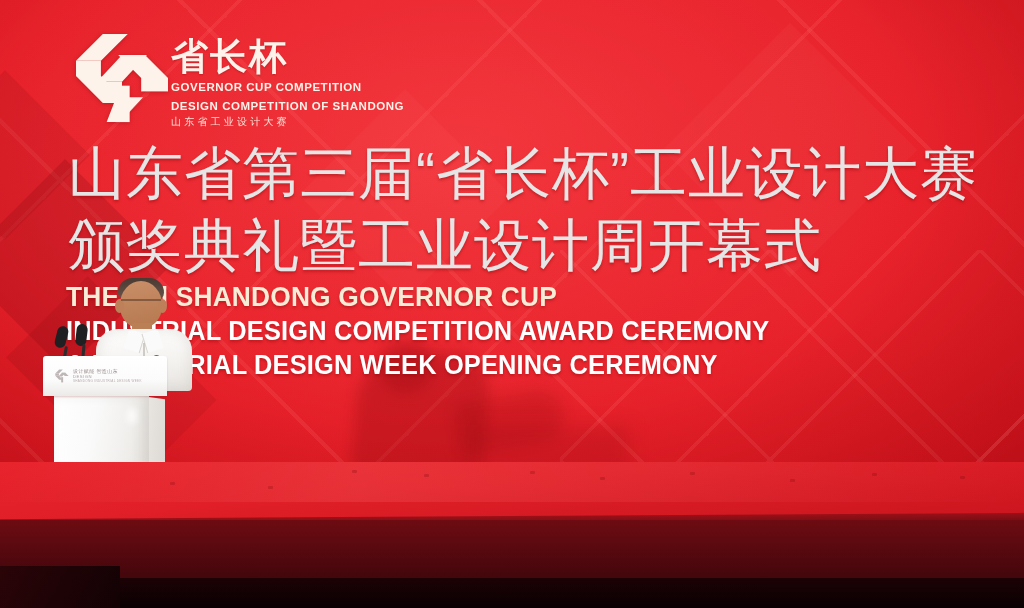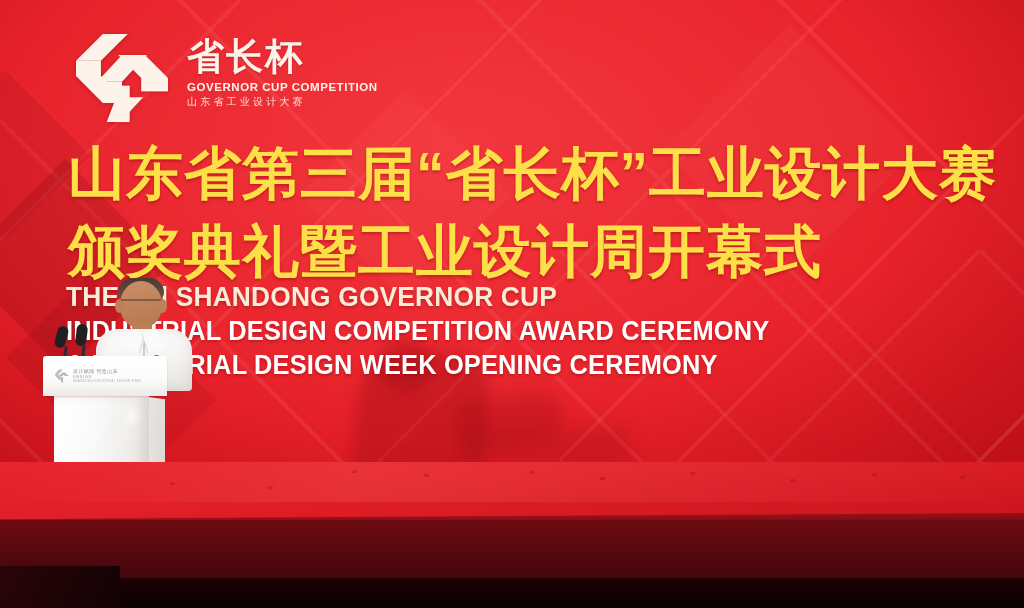--- a/index.html
+++ b/index.html
@@ -68,45 +68,45 @@
     position:absolute;left:455px;top:395px;width:110px;height:52px;
     background:rgba(150,8,16,.26);border-radius:10px 28px 28px 8px;
     filter:blur(8px);transform:rotate(-9deg);
   }
   .shadow-pod{
     position:absolute;left:470px;top:425px;width:160px;height:52px;
     background:rgba(150,8,16,.22);filter:blur(9px);
   }
 
   
-  .logo-lockup{position:absolute;left:74px;top:32px;display:flex;align-items:flex-start;gap:17px;}
+  .logo-lockup{position:absolute;left:74px;top:32px;display:flex;align-items:flex-start;gap:1px;}
   .logo-mark{width:96px;height:92px;display:block;filter:drop-shadow(0 1px 2px rgba(120,0,6,.35));}
   .logo-text{padding-top:6px;}
   .logo-cn{
     font-size:37px;line-height:1;font-weight:700;color:#fdf3ea;
     letter-spacing:2px;white-space:nowrap;
     text-shadow:0 1px 2px rgba(130,0,8,.35);
   }
   .logo-en{
     margin-top:5px;font-size:11.5px;line-height:1.24;font-weight:700;
     color:#fdf3ea;letter-spacing:.55px;white-space:nowrap;
   }
   .logo-cn-sub{
     margin-top:3px;font-size:10px;line-height:1;color:#fbeadf;
     letter-spacing:3.2px;white-space:nowrap;opacity:.95;
   }
 
   
   .headline{position:absolute;left:68px;top:142px;width:940px;}
   .hl-line{
-    font-size:57px;line-height:62px;font-weight:700;
-    color:#fde047;letter-spacing:1px;white-space:nowrap;
+    font-size:57px;line-height:62px;font-weight:400;
+    color:#e5e5e5;letter-spacing:1px;white-space:nowrap;
     text-shadow:0 2px 3px rgba(125,0,6,.38);
   }
-  .hl-line.l2{margin-top:16px;}
+  .hl-line.l2{margin-top:10px;}
 
   
   .subtitle{position:absolute;left:66px;top:282px;}
   .sub-line{
     font-size:27px;line-height:30px;font-weight:700;
     letter-spacing:.2px;white-space:nowrap;
     text-shadow:0 2px 3px rgba(125,0,6,.35);
     transform:scaleX(.94);transform-origin:left center;
   }
   .sub-line.s1{color:#f7ecd6;font-size:28px;}
@@ -261,20 +261,21 @@
         <polygon points="24,52 50,52 50,66 24,66"></polygon>
         <polygon points="46,24 74,24 98,48 70,48"></polygon>
         <polygon points="70,48 98,48 98,62 70,62"></polygon>
         <polygon points="44,68 72,68 48,94 34,94"></polygon>
         <polygon points="44,56 58,56 58,94 44,94"></polygon>
       </g>
     </svg>
     <div class="logo-text">
       <div class="logo-cn">省长杯</div>
       <div class="logo-en">GOVERNOR CUP COMPETITION</div>
+      <div class="logo-en">DESIGN COMPETITION OF SHANDONG</div>
       <div class="logo-cn-sub">山东省工业设计大赛</div>
     </div>
   </div>
 
   <div class="headline">
     <div class="hl-line l1">山东省第三届“省长杯”工业设计大赛</div>
     <div class="hl-line l2">颁奖典礼暨工业设计周开幕式</div>
   </div>
 
   <div class="subtitle">

